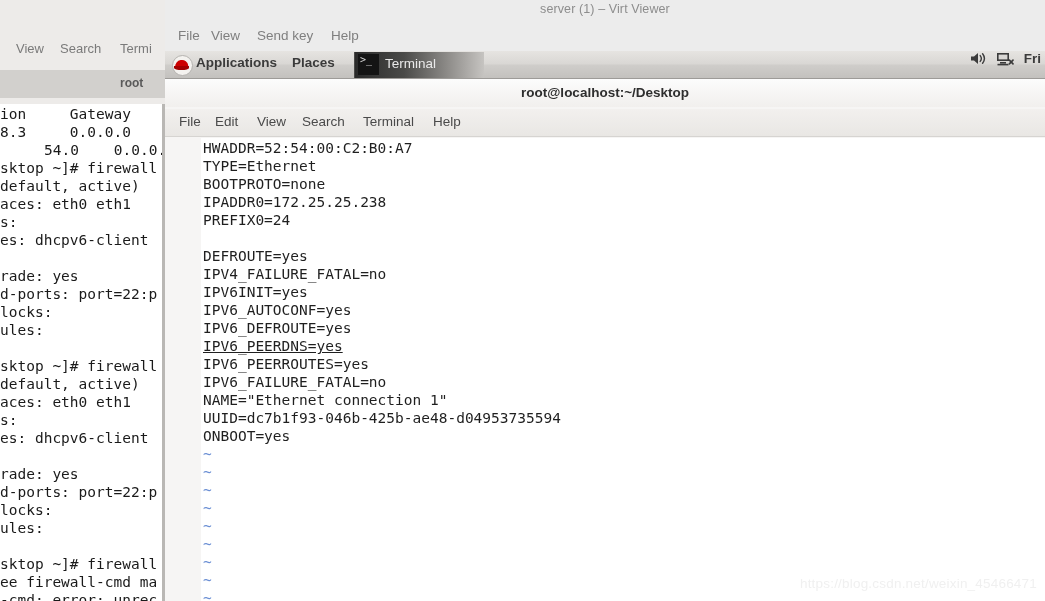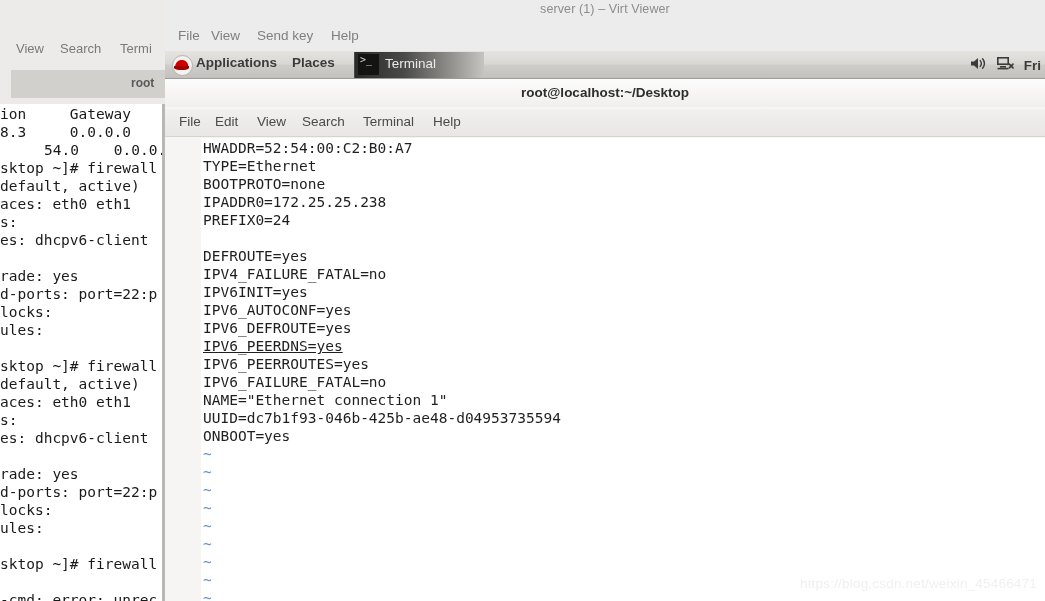--- a/index.html
+++ b/index.html
@@ -41,21 +41,20 @@
   }
   .bg-mi-view   { left: 16px; }
   .bg-mi-search { left: 60px; }
   .bg-mi-term   { left: 120px; }
 
   .bg-titlebar {
     position: absolute;
     left: 0; top: 70px;
     width: 165px; height: 28px;
     background: #d2d0cd;
-    margin-left: 11px;
   }
   .bg-titlebar .t {
     position: absolute;
     left: 120px; top: 6px;
     font-size: 12px;
     font-weight: bold;
     color: #5a5a5a;
     white-space: nowrap;
   }
   .bg-termarea {
@@ -186,21 +185,21 @@
     font-size: 13.5px;
     color: #e9e9e9;
     white-space: nowrap;
   }
 
   .tray {
     position: absolute;
     right: 4px; top: 0;
     height: 28px;
     display: flex;
-    align-items: center;
+    align-items: flex-start;
     gap: 9px;
   }
   .tray .icon { display: block; }
   .tray .clock {
     font-size: 13.5px;
     font-weight: bold;
     color: #3b3b3b;
     white-space: nowrap;
   }
 
@@ -318,20 +317,21 @@
         <div class="line" style="top: 289px;">aces: eth0 eth1</div>
         <div class="line" style="top: 307px;">s:</div>
         <div class="line" style="top: 325px;">es: dhcpv6-client</div>
         <div class="line" style="top: 343px;"></div>
         <div class="line" style="top: 361px;">rade: yes</div>
         <div class="line" style="top: 379px;">d-ports: port=22:p</div>
         <div class="line" style="top: 397px;">locks:</div>
         <div class="line" style="top: 415px;">ules:</div>
         <div class="line" style="top: 433px;"></div>
         <div class="line" style="top: 451px;">sktop ~]# firewall</div>
+        <div class="line" style="top: 469px;">ee firewall-cmd ma</div>
         <div class="line" style="top: 487px;">-cmd: error: unrec</div>
       </div>
   </div>
   <div class="bg-sep"></div>
 
   <div class="vv-window">
 
     <div class="vv-title">server (1) – Virt Viewer</div>
 
     <div class="vv-menubar">

